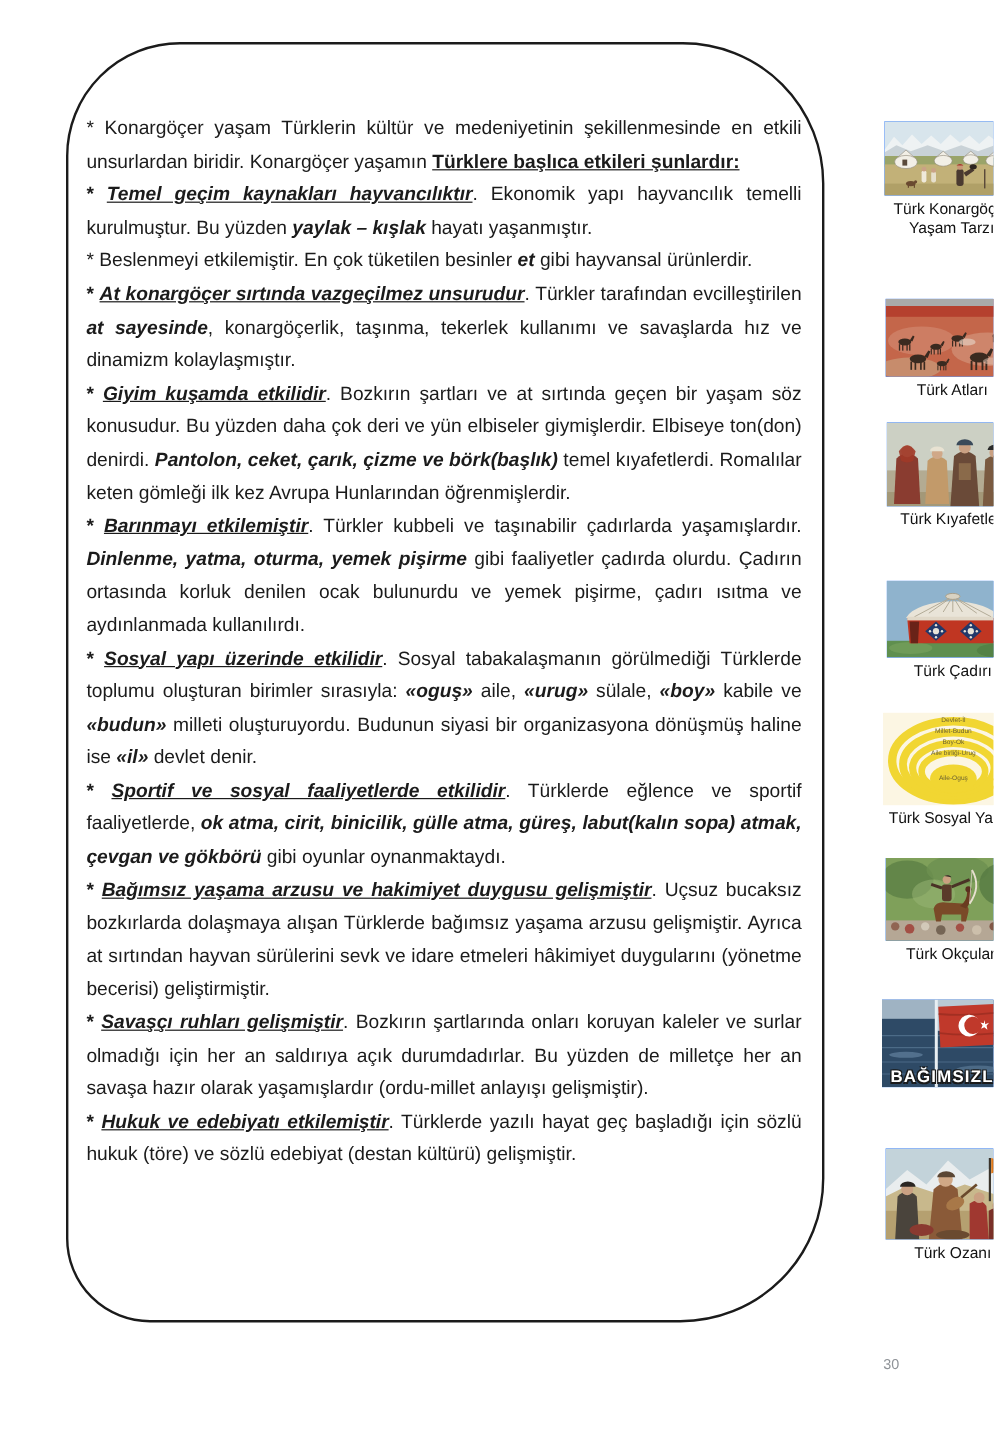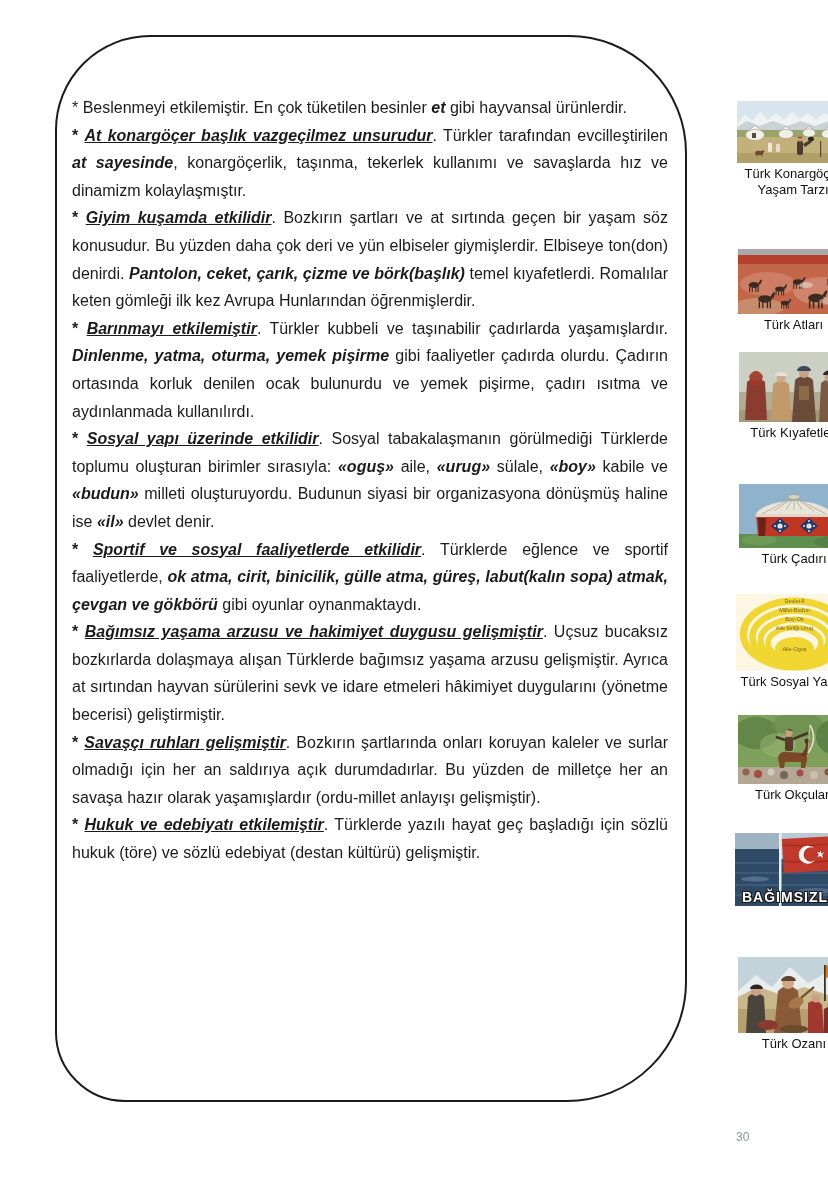--- a/index.html
+++ b/index.html
@@ -29,22 +29,24 @@
 </style>
 </head>
 <body>
 
 <div class="page">
 
   <div class="frame"></div>
 
 
   <div class="content">
+      <p><span>* Konargöçer yaşam Türklerin kültür ve medeniyetinin şekillenmesinde en etkili unsurlardan biridir. Konargöçer yaşamın </span><span class="fb fu">Türklere başlıca etkileri şunlardır:</span></p>
+      <p><span class="fb">* </span><span class="fb fi fu">Temel geçim kaynakları hayvancılıktır</span><span>. Ekonomik yapı hayvancılık temelli kurulmuştur. Bu yüzden </span><span class="fb fi">yaylak – kışlak</span><span> hayatı yaşanmıştır.</span></p>
       <p><span>* Beslenmeyi etkilemiştir. En çok tüketilen besinler </span><span class="fb fi">et</span><span> gibi hayvansal ürünlerdir.</span></p>
-      <p><span class="fb">* </span><span class="fb fi fu">At konargöçer başlık vazgeçilmez unsurudur</span><span>. Türkler tarafından evcilleştirilen </span><span class="fb fi">at sayesinde</span><span>, konargöçerlik, taşınma, tekerlek kullanımı ve savaşlarda hız ve dinamizm kolaylaşmıştır.</span></p>
+      <p><span class="fb">* </span><span class="fb fi fu">At konargöçer sırtında vazgeçilmez unsurudur</span><span>. Türkler tarafından evcilleştirilen </span><span class="fb fi">at sayesinde</span><span>, konargöçerlik, taşınma, tekerlek kullanımı ve savaşlarda hız ve dinamizm kolaylaşmıştır.</span></p>
       <p><span class="fb">* </span><span class="fb fi fu">Giyim kuşamda etkilidir</span><span>. Bozkırın şartları ve at sırtında geçen bir yaşam söz konusudur. Bu yüzden daha çok deri ve yün elbiseler giymişlerdir. Elbiseye ton(don) denirdi. </span><span class="fb fi">Pantolon, ceket, çarık, çizme ve börk(başlık)</span><span> temel kıyafetlerdi. Romalılar keten gömleği ilk kez Avrupa Hunlarından öğrenmişlerdir.</span></p>
       <p><span class="fb">* </span><span class="fb fi fu">Barınmayı etkilemiştir</span><span>. Türkler kubbeli ve taşınabilir çadırlarda yaşamışlardır. </span><span class="fb fi">Dinlenme, yatma, oturma, yemek pişirme</span><span> gibi faaliyetler çadırda olurdu. Çadırın ortasında korluk denilen ocak bulunurdu ve yemek pişirme, çadırı ısıtma ve aydınlanmada kullanılırdı.</span></p>
       <p><span class="fb">* </span><span class="fb fi fu">Sosyal yapı üzerinde etkilidir</span><span>. Sosyal tabakalaşmanın görülmediği Türklerde toplumu oluşturan birimler sırasıyla: </span><span class="fb fi">«oguş»</span><span> aile, </span><span class="fb fi">«urug»</span><span> sülale, </span><span class="fb fi">«boy»</span><span> kabile ve </span><span class="fb fi">«budun»</span><span> milleti oluşturuyordu. Budunun siyasi bir organizasyona dönüşmüş haline ise </span><span class="fb fi">«il»</span><span> devlet denir.</span></p>
       <p><span class="fb">* </span><span class="fb fi fu">Sportif ve sosyal faaliyetlerde etkilidir</span><span>. Türklerde eğlence ve sportif faaliyetlerde, </span><span class="fb fi">ok atma, cirit, binicilik, gülle atma, güreş, labut(kalın sopa) atmak, çevgan ve gökbörü</span><span> gibi oyunlar oynanmaktaydı.</span></p>
       <p><span class="fb">* </span><span class="fb fi fu">Bağımsız yaşama arzusu ve hakimiyet duygusu gelişmiştir</span><span>. Uçsuz bucaksız bozkırlarda dolaşmaya alışan Türklerde bağımsız yaşama arzusu gelişmiştir. Ayrıca at sırtından hayvan sürülerini sevk ve idare etmeleri hâkimiyet duygularını (yönetme becerisi) geliştirmiştir.</span></p>
       <p><span class="fb">* </span><span class="fb fi fu">Savaşçı ruhları gelişmiştir</span><span>. Bozkırın şartlarında onları koruyan kaleler ve surlar olmadığı için her an saldırıya açık durumdadırlar. Bu yüzden de milletçe her an savaşa hazır olarak yaşamışlardır (ordu-millet anlayışı gelişmiştir).</span></p>
       <p><span class="fb">* </span><span class="fb fi fu">Hukuk ve edebiyatı etkilemiştir</span><span>. Türklerde yazılı hayat geç başladığı için sözlü hukuk (töre) ve sözlü edebiyat (destan kültürü) gelişmiştir.</span></p>
     </div>
 
   <div class="side-item" style="left:701px;top:101px;width:112px;">

